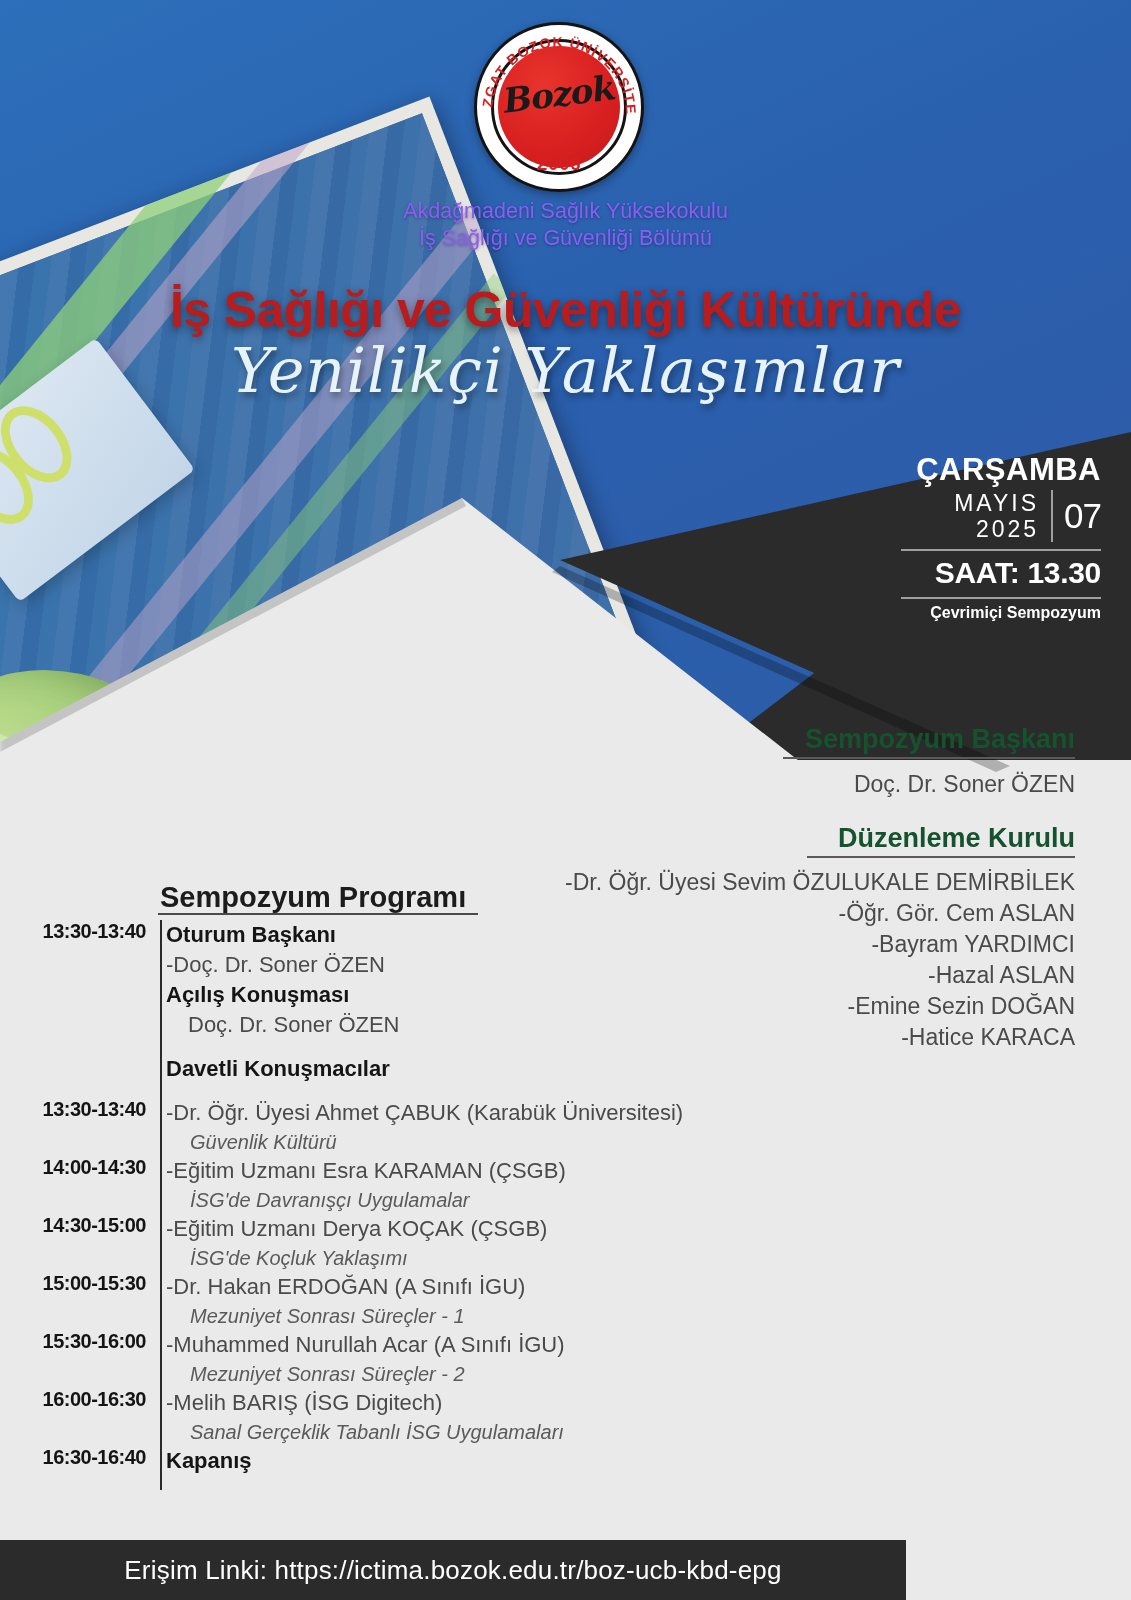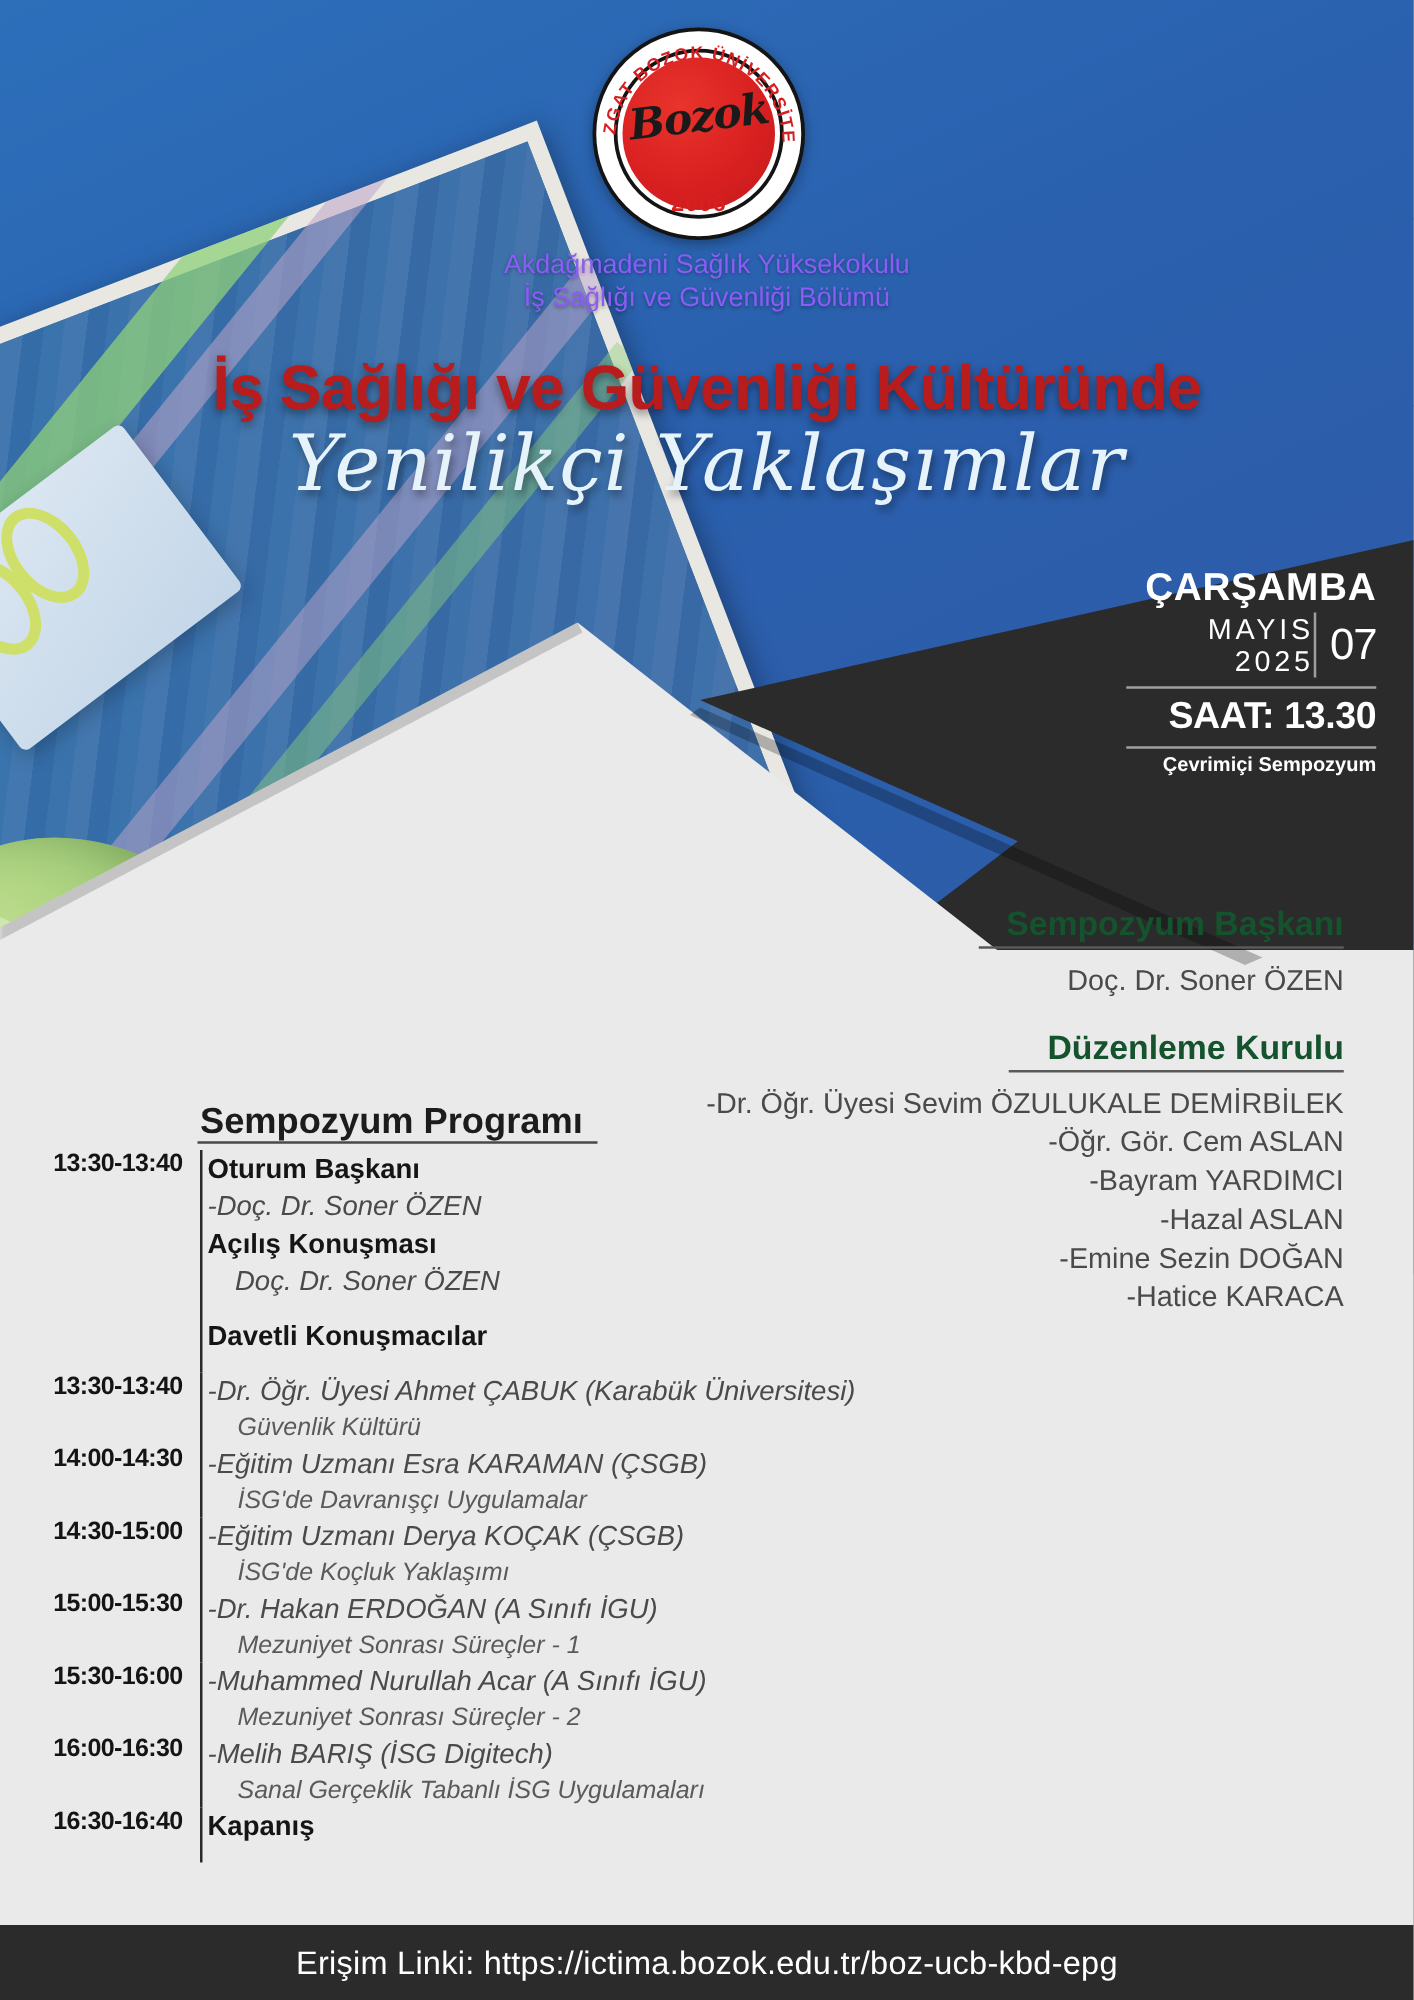--- a/index.html
+++ b/index.html
@@ -166,21 +166,21 @@
 
   
   .datebox{
     position:absolute; right:30px; top:452px; width:200px;
     color:#fff; text-align:right;
   }
   .dow{ font-size:31px; font-weight:700; letter-spacing:.5px; line-height:36px; }
   .dmrow{ display:flex; align-items:center; justify-content:flex-end; margin-top:2px; }
   .month{
     text-align:right; font-size:23px; font-weight:500; line-height:26px;
-    letter-spacing:3px; 
+    letter-spacing:3px; padding-right:12px;
   }
   .vsep{ width:2px; height:52px; background:rgba(255,255,255,.55); }
   .daynum{ font-size:35px; font-weight:400; line-height:50px; padding-left:11px; letter-spacing:-1px; }
   .hr{ height:2px; background:rgba(255,255,255,.55); margin:7px 0 5px; }
   .saat{ font-size:30px; font-weight:700; letter-spacing:-.3px; }
   .online{ font-size:16px; font-weight:700; margin-top:5px; }
 
   
   .committee{
     position:absolute; right:56px; top:724px; width:560px;
@@ -204,28 +204,28 @@
     position:absolute; left:0; top:920px; width:820px;
   }
   .prow{ display:flex; align-items:flex-start; }
   .ptime{
     width:160px; flex:0 0 160px; text-align:right; padding-right:14px;
     font-size:20px; font-weight:700; color:#141414; letter-spacing:-.5px;
   }
   .pbar{ flex:0 0 2px; width:2px; background:#2a2a2a; align-self:stretch; }
   .pbody{ padding-left:4px; flex:1; }
   .ph{ font-size:22px; font-weight:700; color:#151515; line-height:30px; }
-  .pn{ font-size:22px; font-weight:400; color:#4a4a4a; line-height:30px;font-style:italic; }
+  .pn{ font-size:22px; font-weight:400; color:#4a4a4a; line-height:30px; }
   .pn.ind{ padding-left:22px; }
   .psub{ font-size:20px; font-style:italic; font-weight:400; color:#5a5a5a; line-height:28px; padding-left:24px; }
   .sp14{ height:14px; }
 
   
   .footer{
-    position:absolute; left:0; bottom:0; width:1131px; height:60px;
+    position:absolute; left:0; bottom:0; width:906px; height:60px;
     background:#2b2b2b; display:flex; align-items:center; justify-content:center;
   }
   .footer span{ color:#fff; font-size:26px; font-weight:400; letter-spacing:.2px; }
 </style>
 </head>
 <body>
 
 <div class="poster">
 
   <div class="bg-blue"></div>

